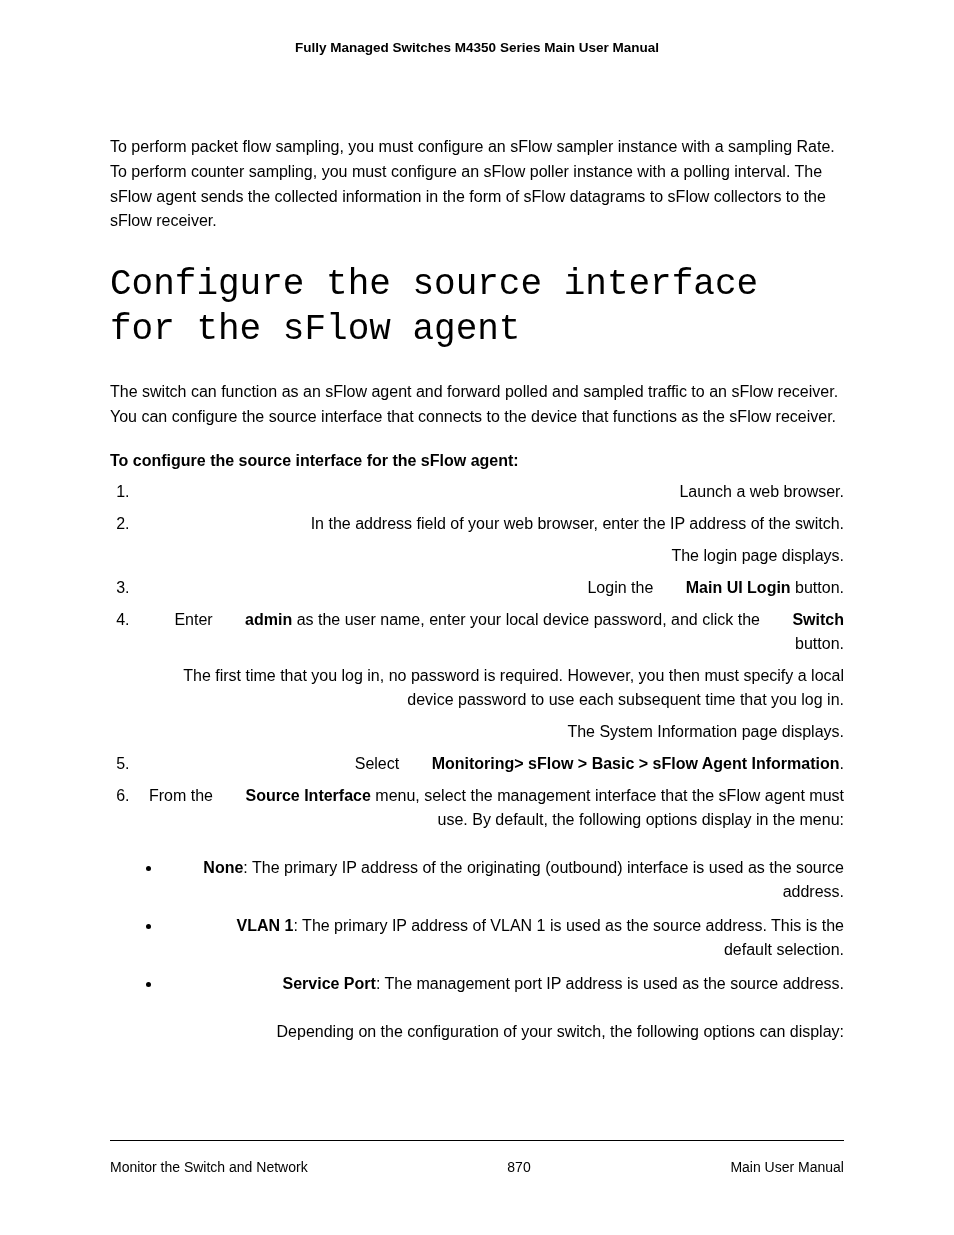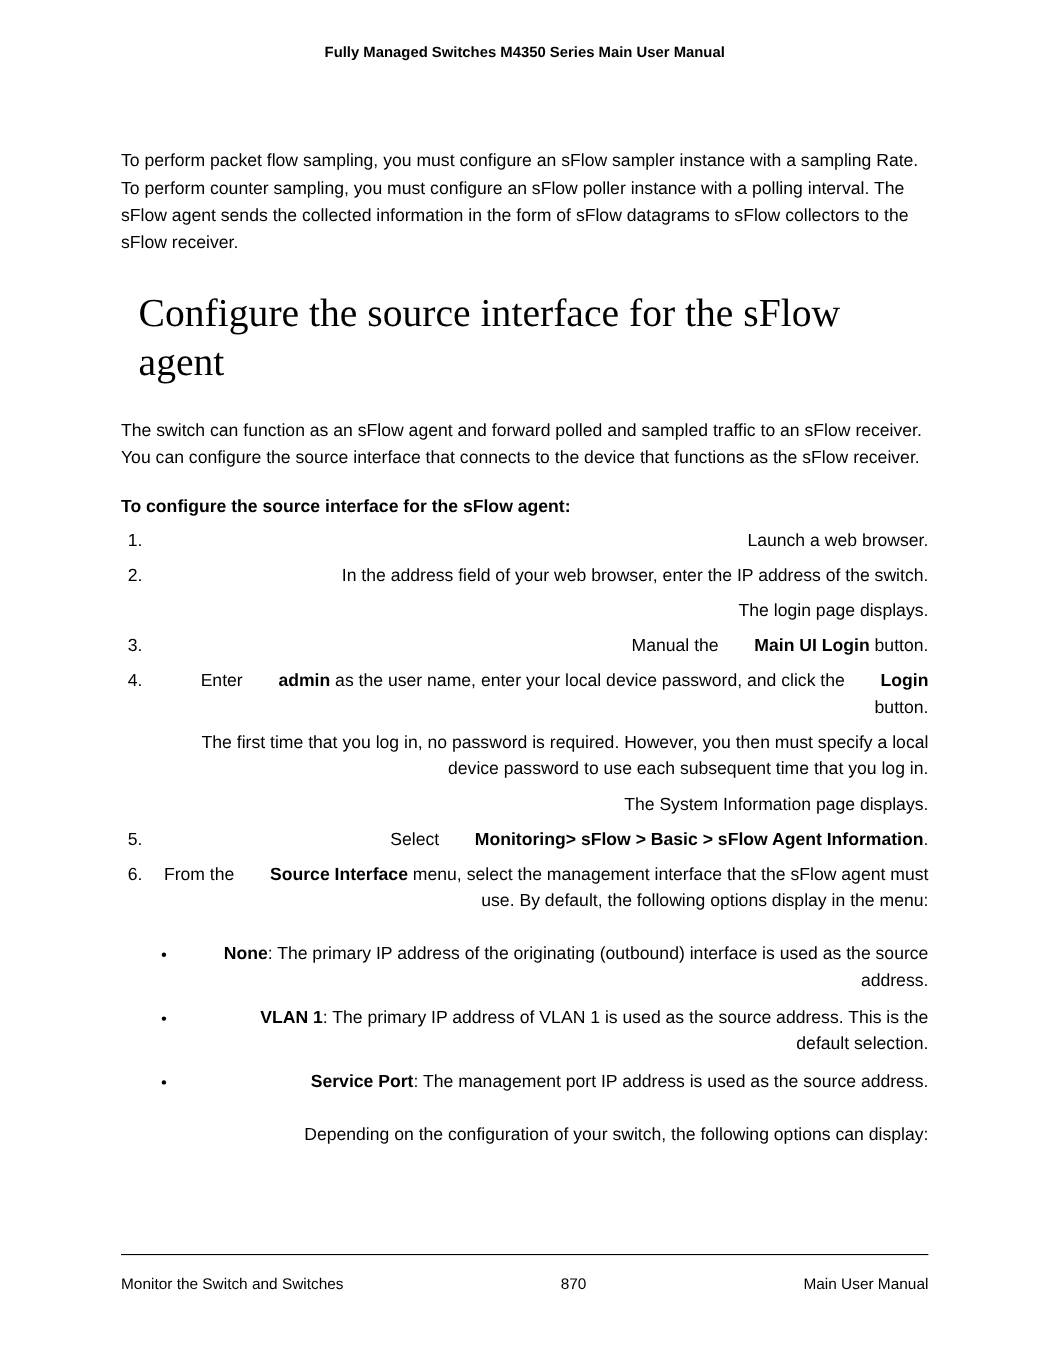--- a/index.html
+++ b/index.html
@@ -21,25 +21,25 @@
     font-weight: bold;
     font-size: 13.5px;
     margin-bottom: 80px;
   }
   .body-p {
     font-size: 16px;
     line-height: 1.55;
     margin: 0 0 22px 0;
   }
   h1.section-title {
-    font-family: Liberation Serif, serif;
+    font-family: Liberation Mono, monospace;
     font-weight: normal;
     font-size: 36px;
     line-height: 1.25;
-    margin: 28px 0 28px 16px;
+    margin: 28px 0 28px 0;
   }
   .subhead {
     font-weight: bold;
     font-size: 16px;
     margin: 0 0 10px 0;
   }
   ol.steps {
     list-style: decimal;
     padding-left: 24px;
     margin: 0;
@@ -105,25 +105,25 @@
     <li>
       <span>Launch a web browser.</span>
     </li>
 
     <li>
       <span>In the address field of your web browser, enter the IP address of the switch.</span>
       <div class="sub-p">The login page displays.</div>
     </li>
 
     <li>
-      <span>Manual the </span><b>Main UI Login</b><span> button.</span>
+      <span>Login the </span><b>Main UI Login</b><span> button.</span>
     </li>
 
     <li>
-      <span>Enter </span><b>admin</b><span> as the user name, enter your local device password, and click the </span><b>Login</b><span> button.</span>
+      <span>Enter </span><b>admin</b><span> as the user name, enter your local device password, and click the </span><b>Switch</b><span> button.</span>
       <div class="sub-p">The first time that you log in, no password is required. However, you then must specify a local device password to use each subsequent time that you log in.</div>
       <div class="sub-p">The System Information page displays.</div>
     </li>
 
     <li>
       <span>Select </span><b>Monitoring&gt; sFlow &gt; Basic &gt; sFlow Agent Information</b><span>.</span>
     </li>
 
     <li>
       <span>From the </span><b>Source Interface</b><span> menu, select the management interface that the sFlow agent must use. By default, the following options display in the menu:</span>
@@ -139,19 +139,19 @@
         </li>
       </ul>
       <div class="sub-p">Depending on the configuration of your switch, the following options can display:</div>
     </li>
 
   </ol>
 
   <div class="footer-area">
     <hr class="footer-rule">
     <div class="footer-row">
-      <span>Monitor the Switch and Switches</span>
+      <span>Monitor the Switch and Network</span>
       <span>870</span>
       <span>Main User Manual</span>
     </div>
   </div>
 
 </div>
 
 </body></html>

